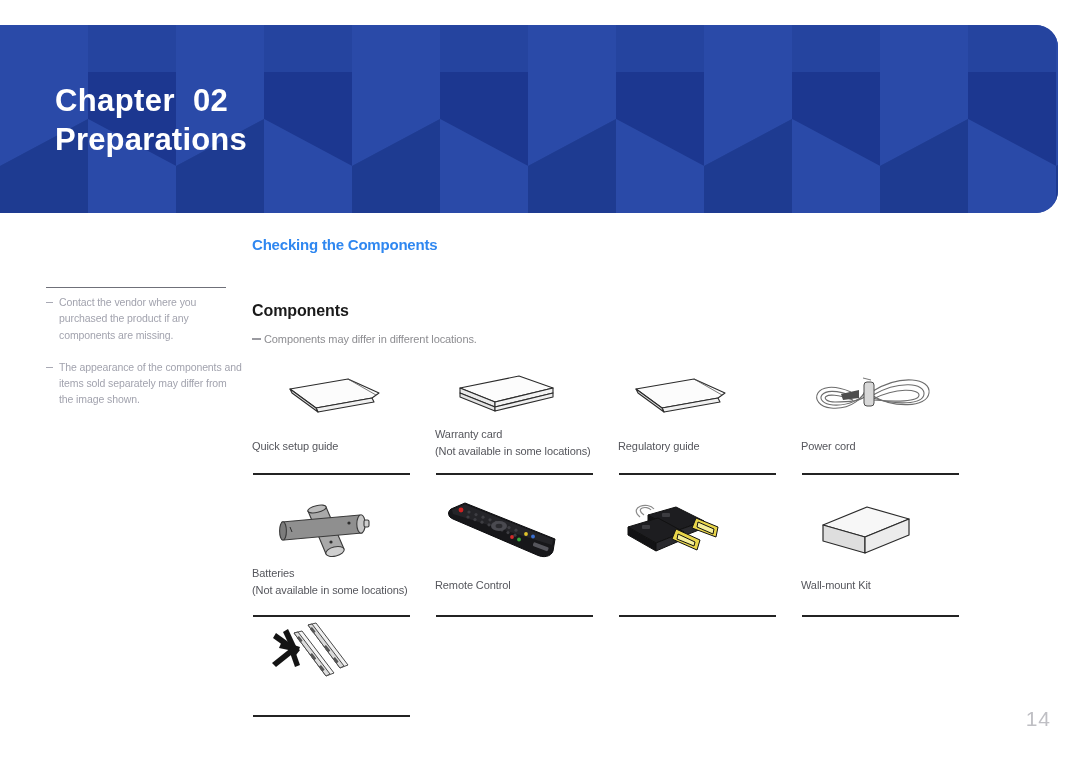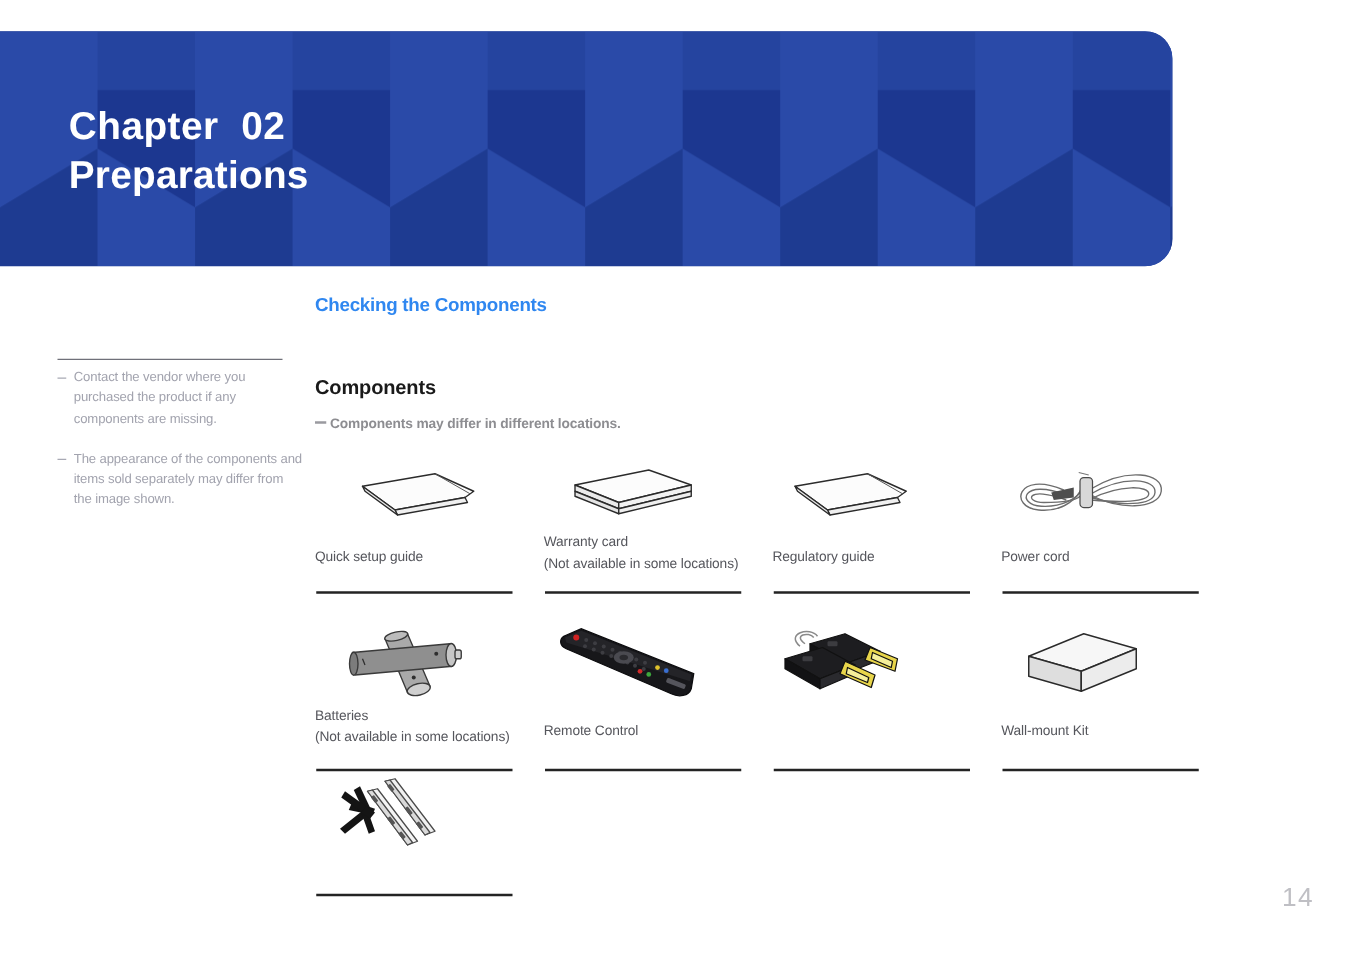--- a/index.html
+++ b/index.html
@@ -15,21 +15,21 @@
     overflow: hidden;
     font-family: "Liberation Sans", sans-serif;
     -webkit-font-smoothing: antialiased;
   }
 
   
   .chapter-banner {
     position: absolute;
     left: 0;
     top: 25px;
-    width: 938px;
+    width: 1058px;
     height: 188px;
     background: #21409a;
     border-top-right-radius: 22px;
     border-bottom-right-radius: 22px;
     overflow: hidden;
   }
   .banner-pattern {
     position: absolute;
     inset: 0;
     width: 100%;
@@ -76,21 +76,20 @@
     letter-spacing: -0.1px;
   }
   .inline-note {
     position: absolute;
     left: 252px;
     top: 333px;
     font-size: 11px;
     color: #8d8d91;
     letter-spacing: -0.1px;
     white-space: nowrap;
-    font-weight: bold;
   }
   .inline-note .dash {
     display: inline-block;
     width: 9px;
     height: 2px;
     background: #9a9aa0;
     vertical-align: 3px;
     margin-right: 3px;
   }
 

